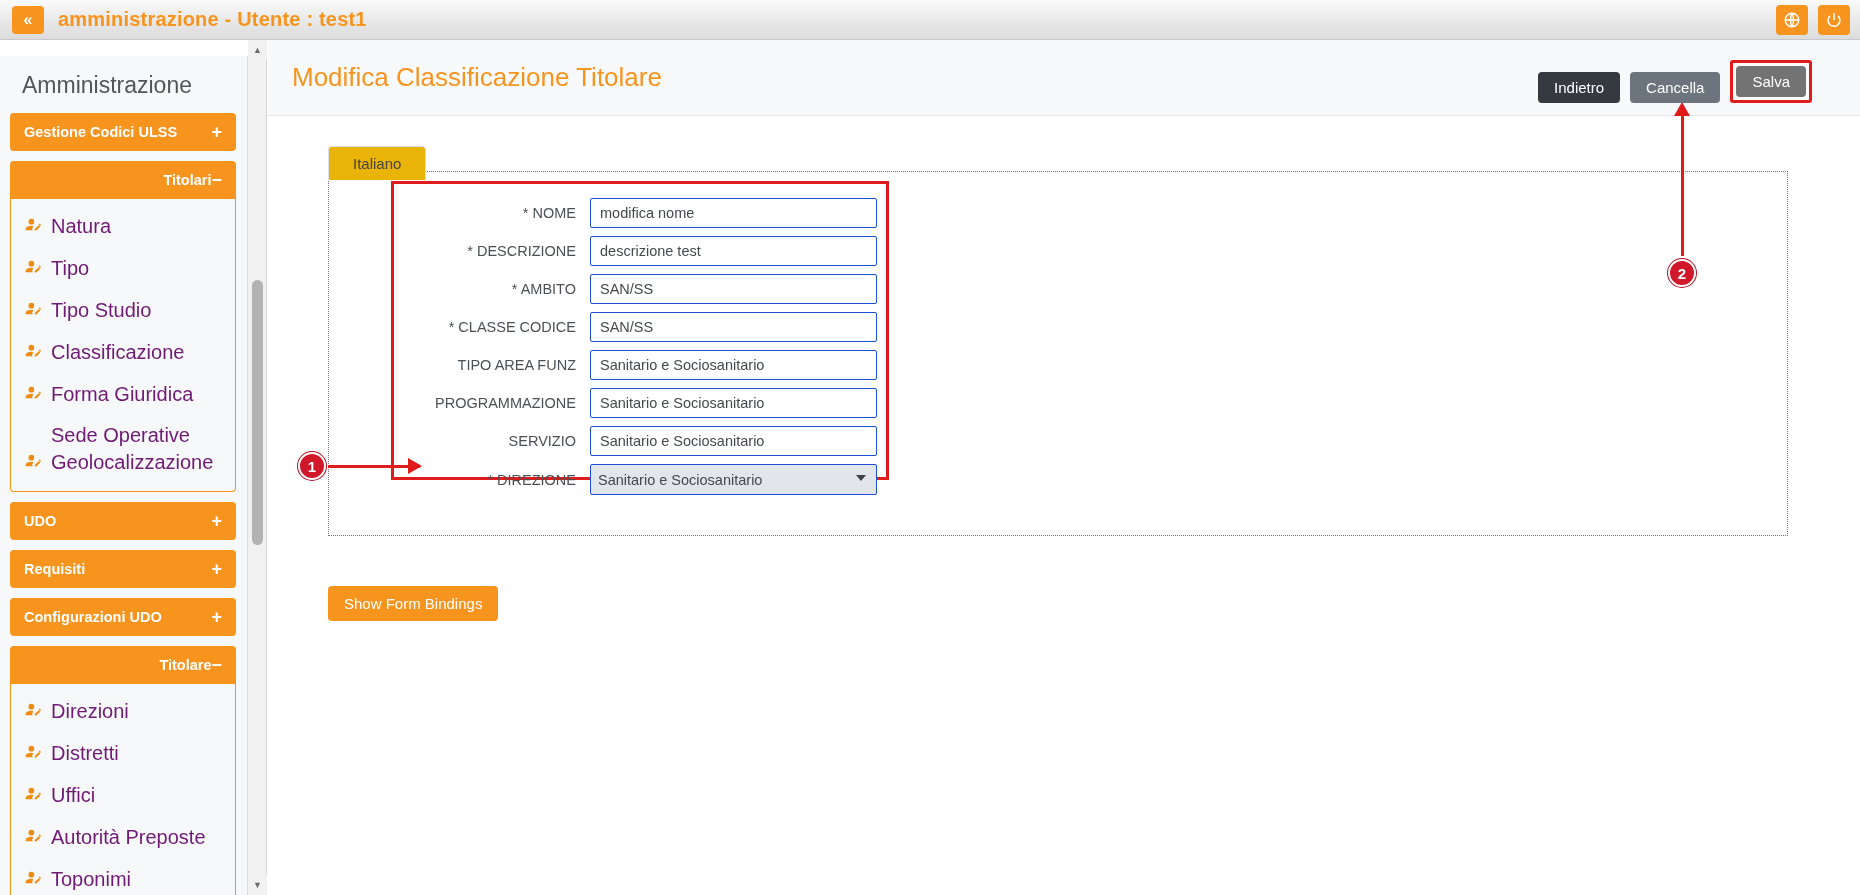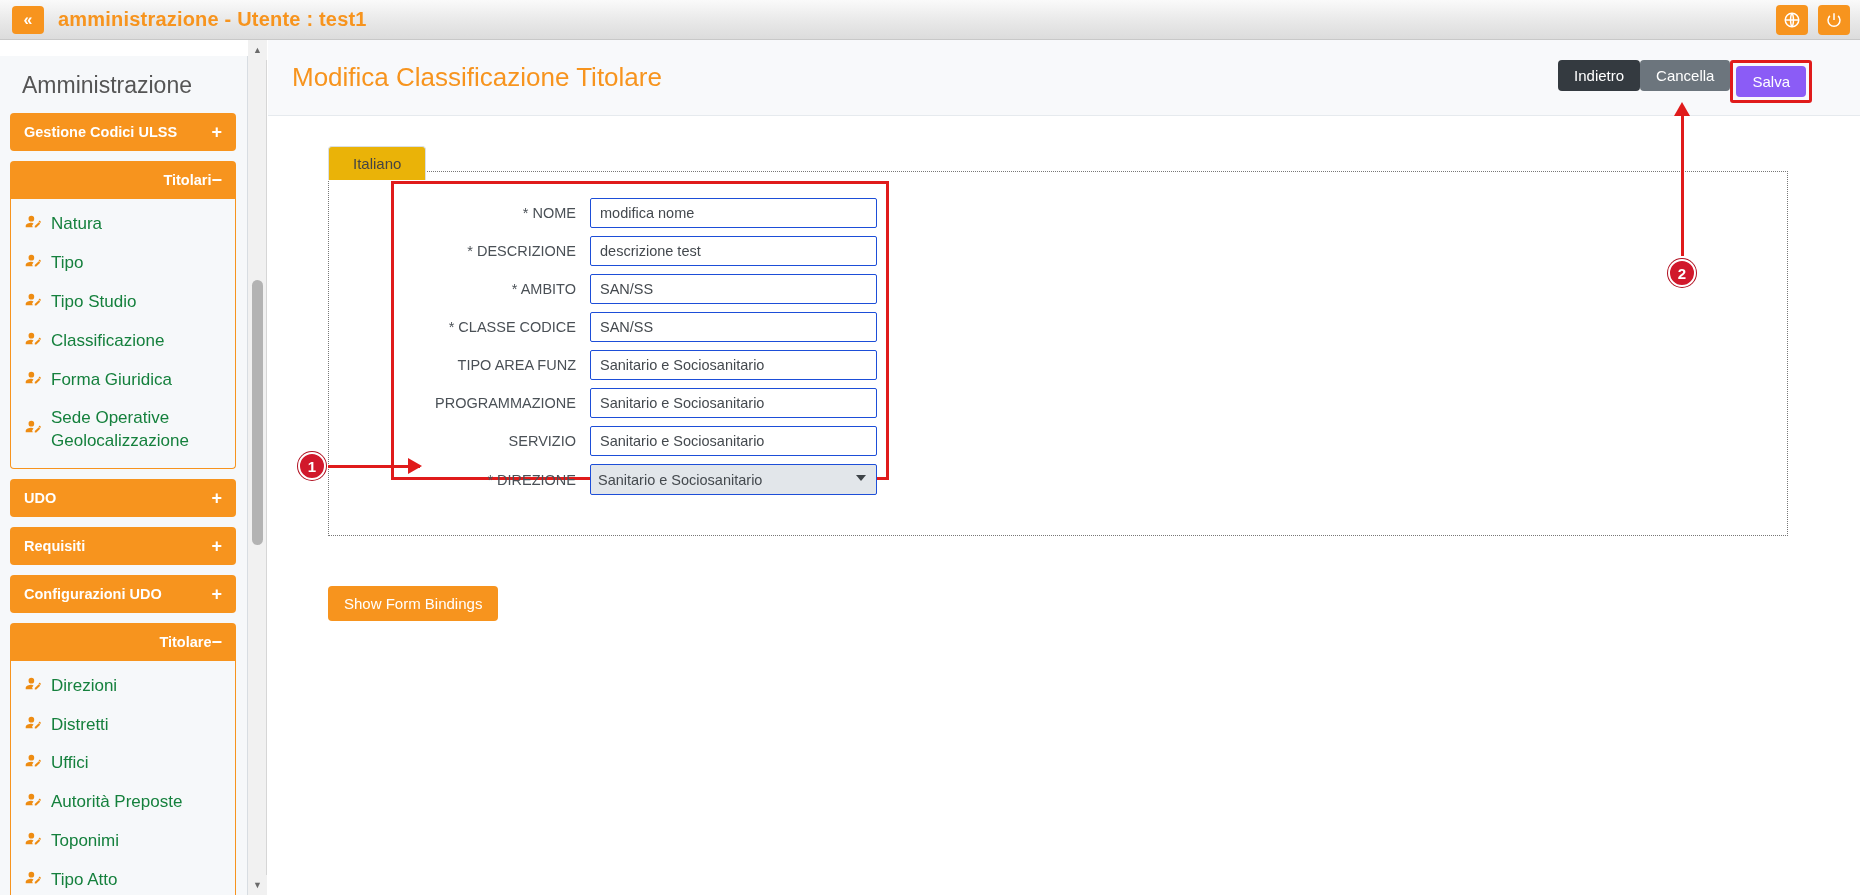--- a/index.html
+++ b/index.html
@@ -75,24 +75,24 @@
   .group.open .group-header { border-radius: 4px 4px 0 0; justify-content: flex-end; }
   .group-sign { font-size: 18px; font-weight: bold; line-height: 1; }
   .group-body {
     border: 1px solid #f7941e;
     border-top: none;
     border-radius: 0 0 4px 4px;
     background: #f6f8fa;
     padding: 6px 0 8px 0;
   }
   .nav-item {
-    display: flex; align-items: center; gap: 9px;
+    display: flex; align-items: flex-end; gap: 9px;
     padding: 7px 10px 7px 14px;
-    color: #15803d;
-    font-size: 17px;
+    color: #701a75;
+    font-size: 20px;
     cursor: pointer;
     line-height: 1.35;
   }
   .nav-icon { flex: 0 0 auto; margin-top: 1px; }
   .nav-icon svg { width: 17px; height: 17px; fill: #ee8c12; }
 
   
   .sb-track {
     position: absolute; top: 40px; left: 248px;
     width: 19px; height: 855px;
@@ -123,34 +123,34 @@
     height: 76px;
     background: #f8f9fb;
     border-bottom: 1px solid #e6eaee;
   }
   .page-title {
     position: absolute; left: 24px; top: 22px;
     color: #f7941e; font-size: 26px;
   }
   .header-actions {
     position: absolute; right: 48px; top: 20px;
-    display: flex; align-items: flex-start;
+    display: flex; gap: 10px; align-items: flex-end;
   }
   .btn {
     font-size: 15px;
     padding: 7px 16px;
     border-radius: 4px;
     border: none;
     color: #ffffff;
     cursor: pointer;
     font-family: "Liberation Sans", sans-serif;
   }
   .btn-dark { background: #343a40; }
   .btn-grey { background: #6c757d; }
-  .btn-orange { background: #8b5cf6; }
+  .btn-orange { background: #737373; }
   .salva-wrap {
     border: 3px solid #e01b1b;
     padding: 3px;
     border-radius: 3px;
     display: inline-flex;
   }
 
   
   .content {
     position: relative;

